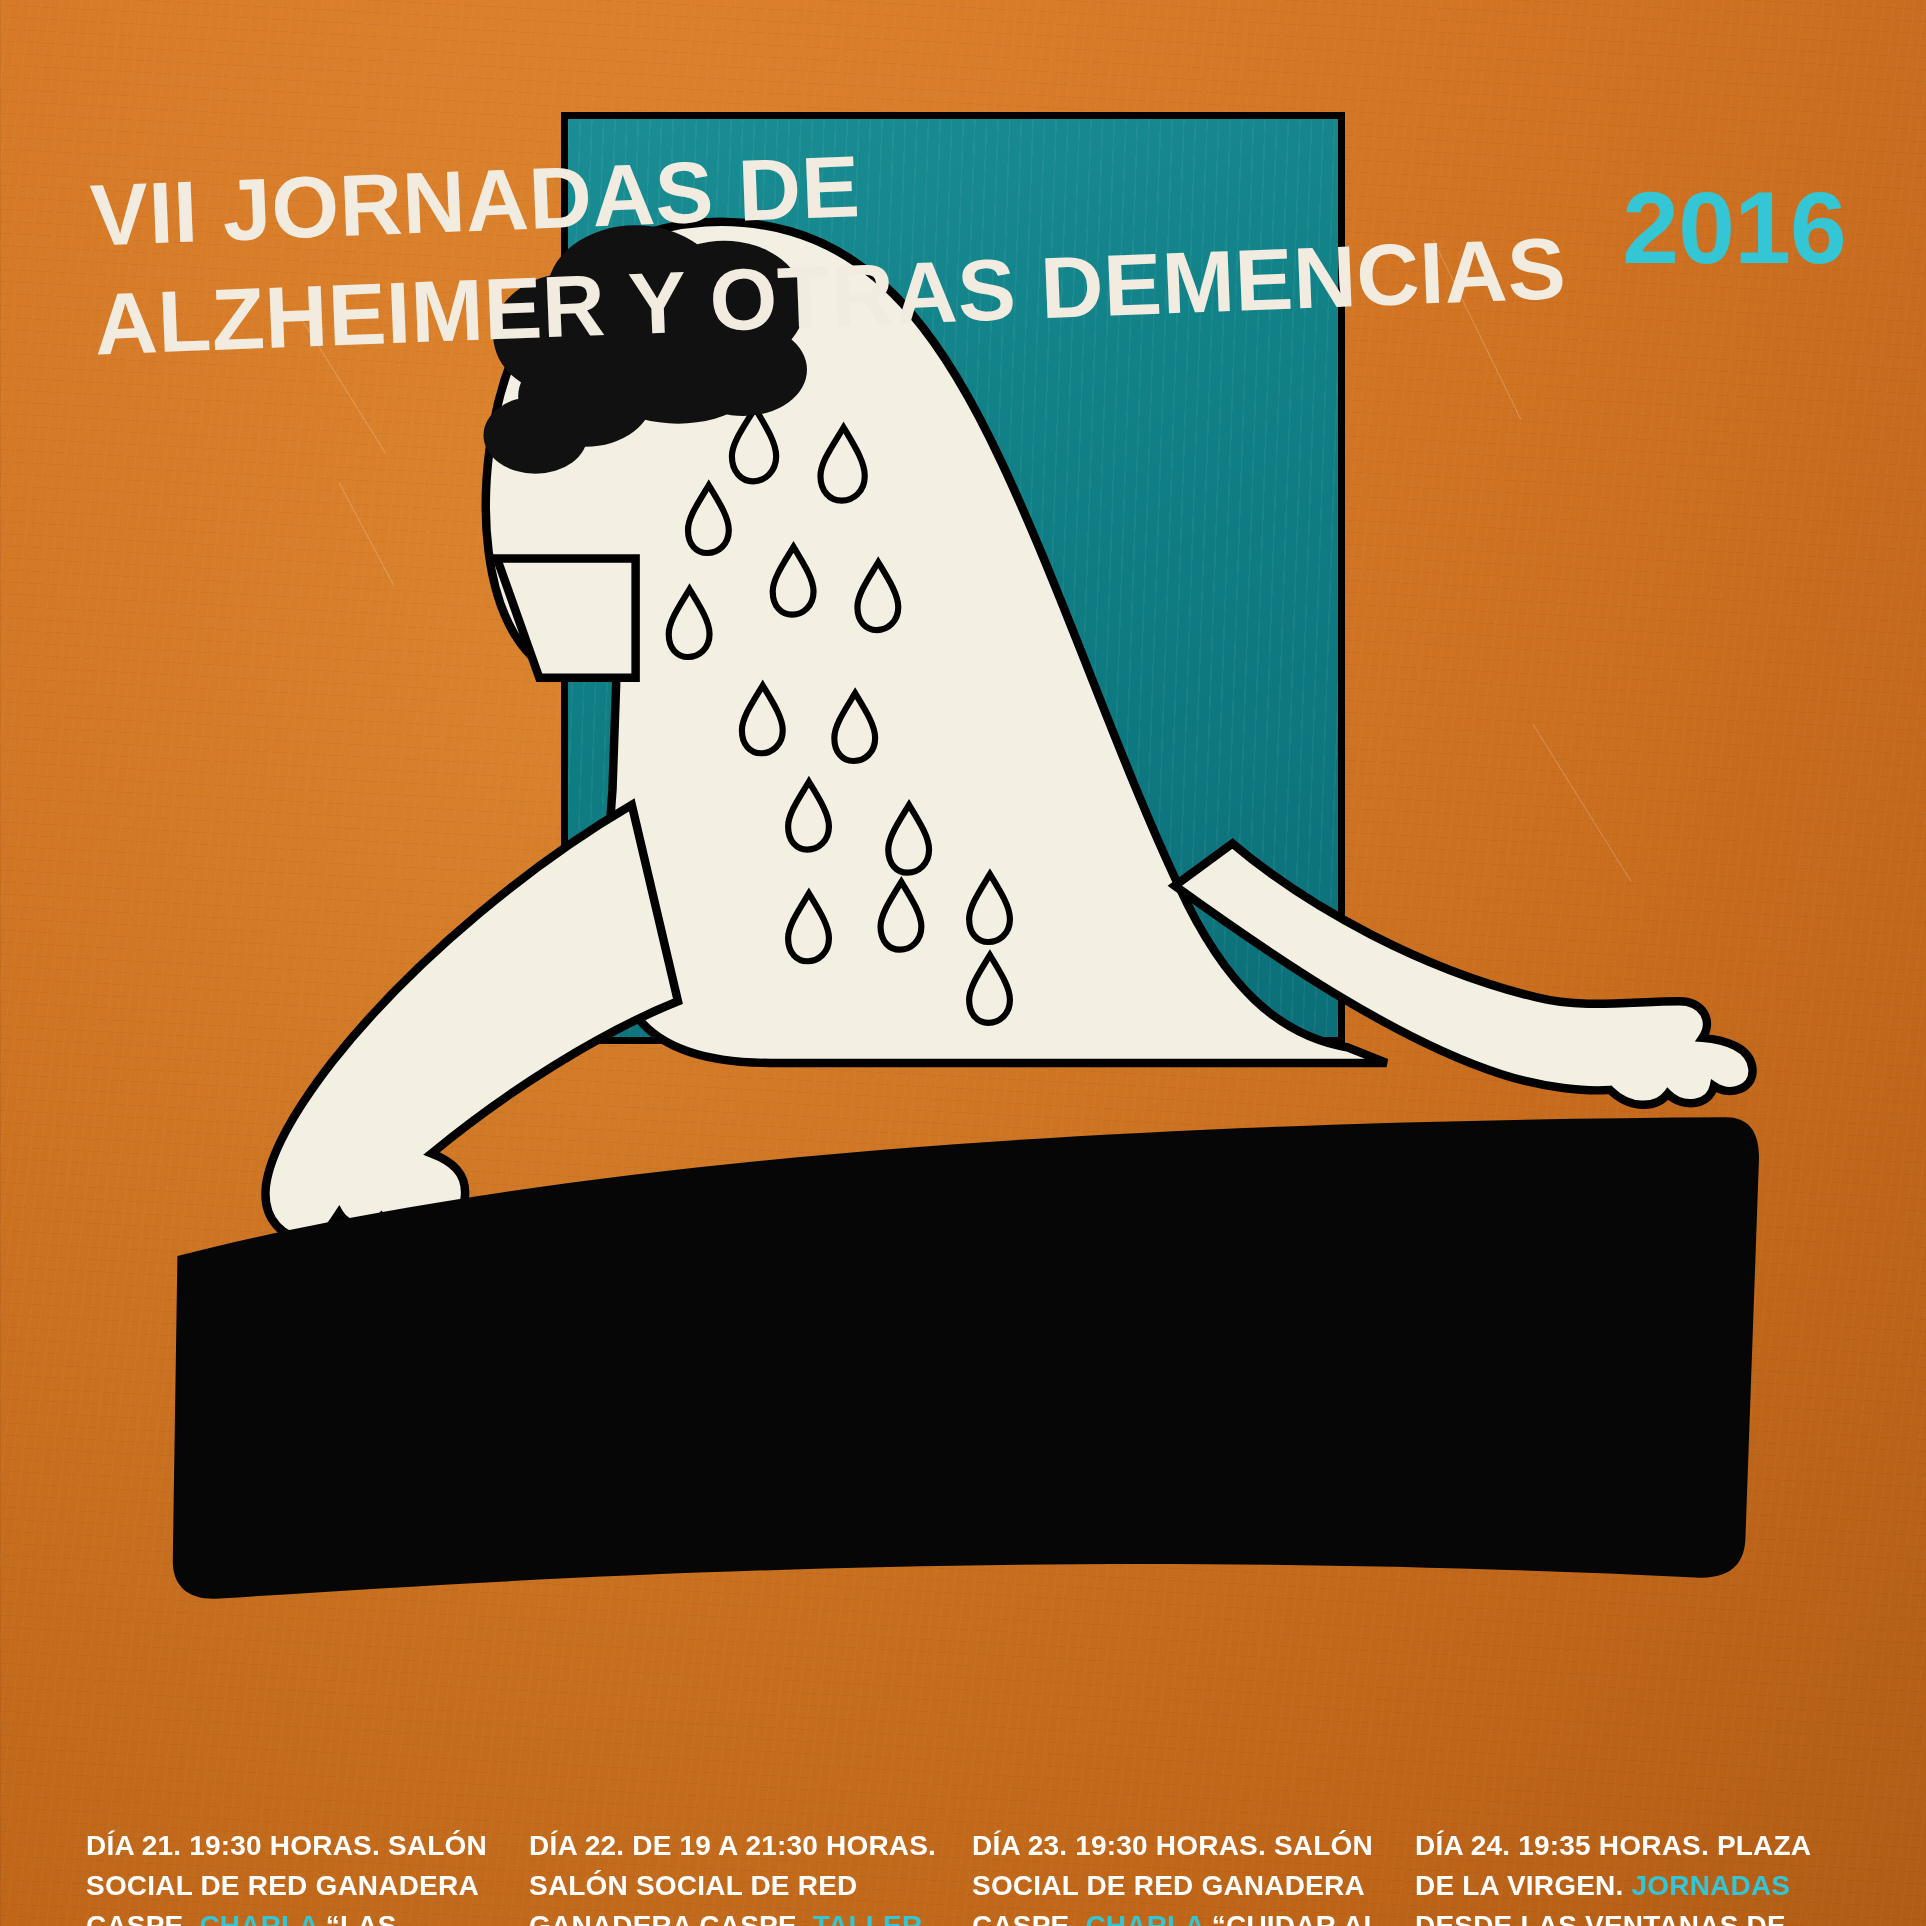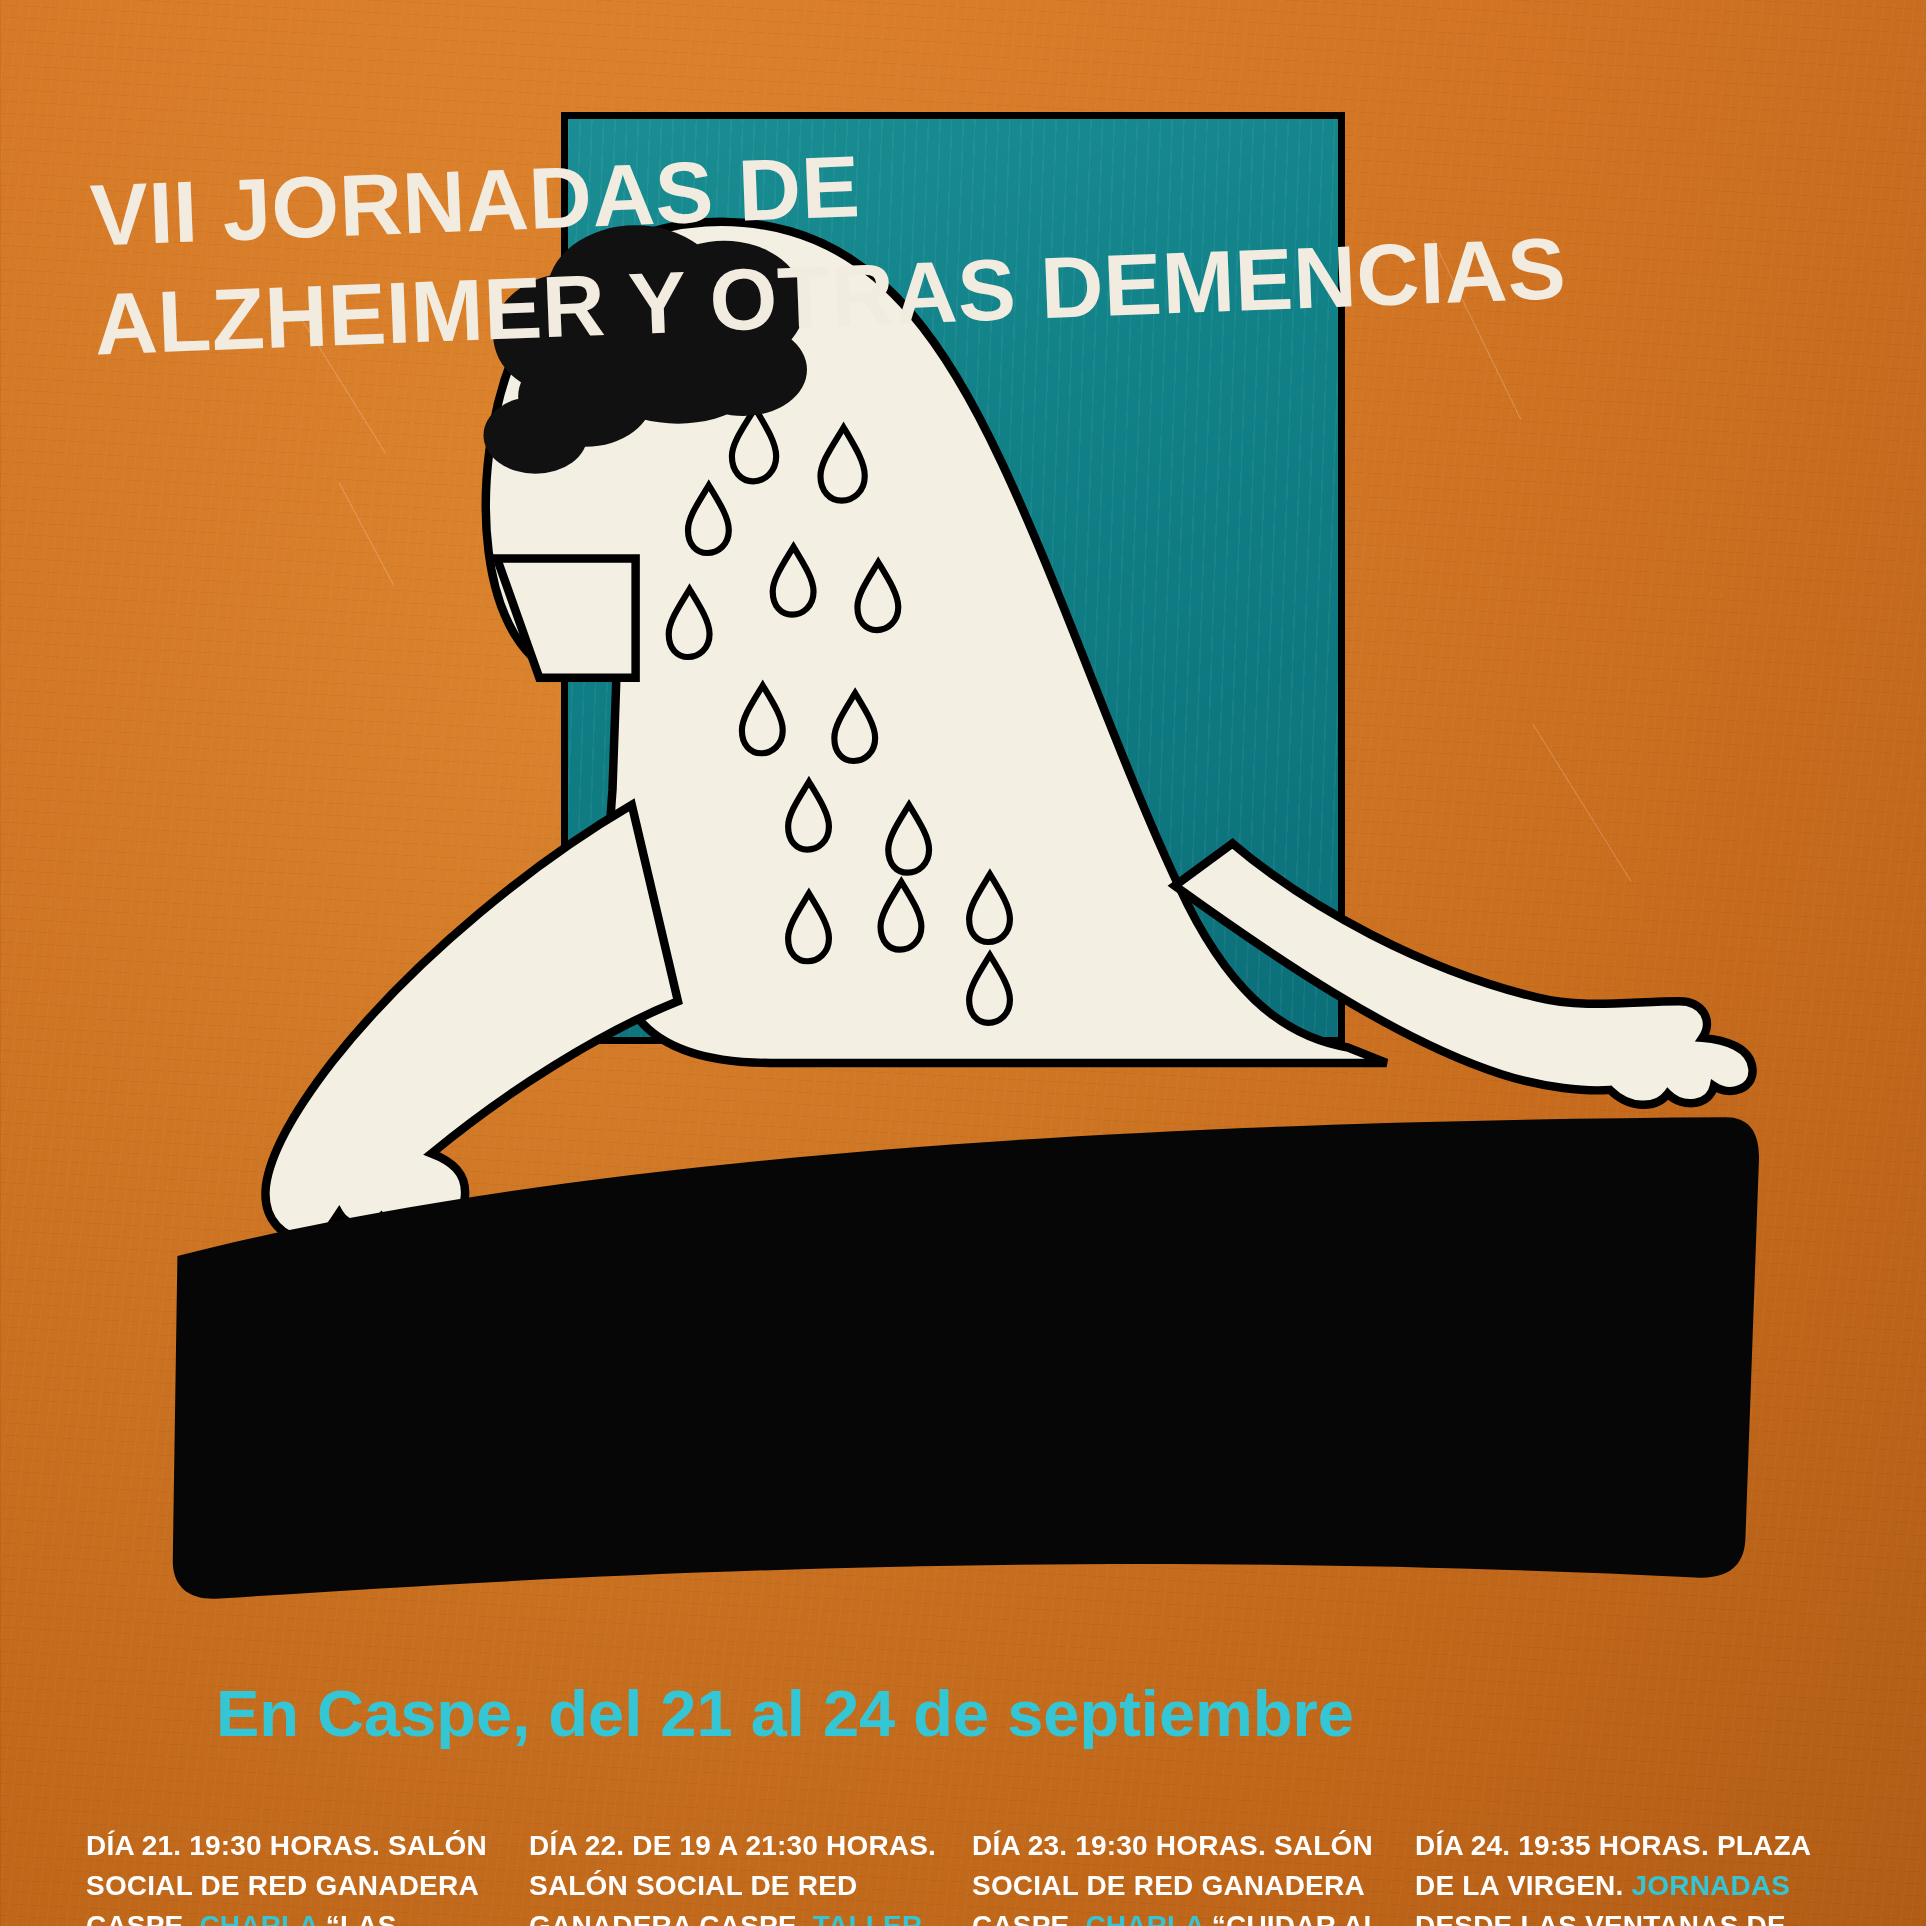--- a/index.html
+++ b/index.html
@@ -140,20 +140,21 @@
 
   <div class="grain"></div>
 
   <div class="scratch" style="left:300px; top:316px; width:162px; transform:rotate(58deg);"></div>
   <div class="scratch" style="left:339px; top:482px; width:116px; transform:rotate(62deg);"></div>
   <div class="scratch" style="left:1433px; top:239px; width:200px; transform:rotate(64deg);"></div>
   <div class="scratch" style="left:1533px; top:724px; width:185px; transform:rotate(58deg);"></div>
 
   <div class="teal-panel"></div>
 
+  <div class="year">2016</div>
 
   <svg class="figure" viewBox="0 0 5008 4300">
 
     <path d="M1480 1760
              C1230 1700, 1215 1220, 1330 930
              C1445 640, 1760 520, 2050 600
              C2300 670, 2460 900, 2600 1200
              C2760 1540, 2900 1960, 3060 2300
              C3180 2560, 3320 2690, 3500 2720
              L3600 2760 L2000 2760
@@ -223,21 +224,20 @@
              C4105 1280, 4060 1310, 3980 1305
              C2400 1230, 1200 1290, 150 1360
              C70 1366, 25 1330, 28 1255
              Z" fill="#060606"></path>
   </svg>
   <div class="banner-title">
     <div>VII JORNADAS DE</div>
     <div>ALZHEIMER Y OTRAS DEMENCIAS</div>
   </div>
 
-  <div class="subtitle">En Caspe, del 21 al 24 de septiembre</div>
 
   <div class="columns">
 
     <div class="col">
       <p>
         <span>DÍA 21. 19:30 HORAS. SALÓN SOCIAL DE RED GANADERA CASPE.</span>
         <span class="hl">CHARLA</span><span> “LAS EMOCIONES Y EL ALZHEIMER”, A CARGO JOSÉ ANTONIO OLIVÁN, NEURÓLOGO DEL HOSPITAL DE ALCAÑIZ.</span>
       </p>
     </div>
 

